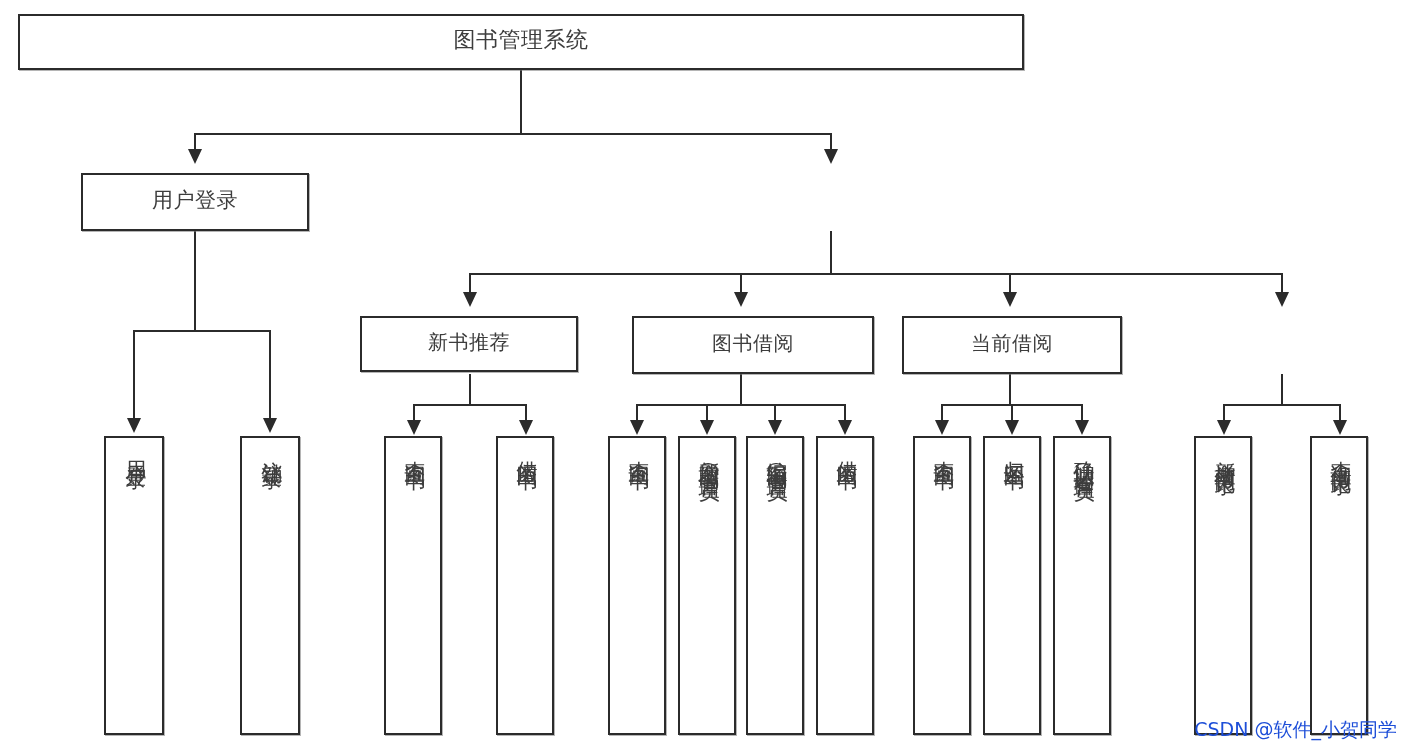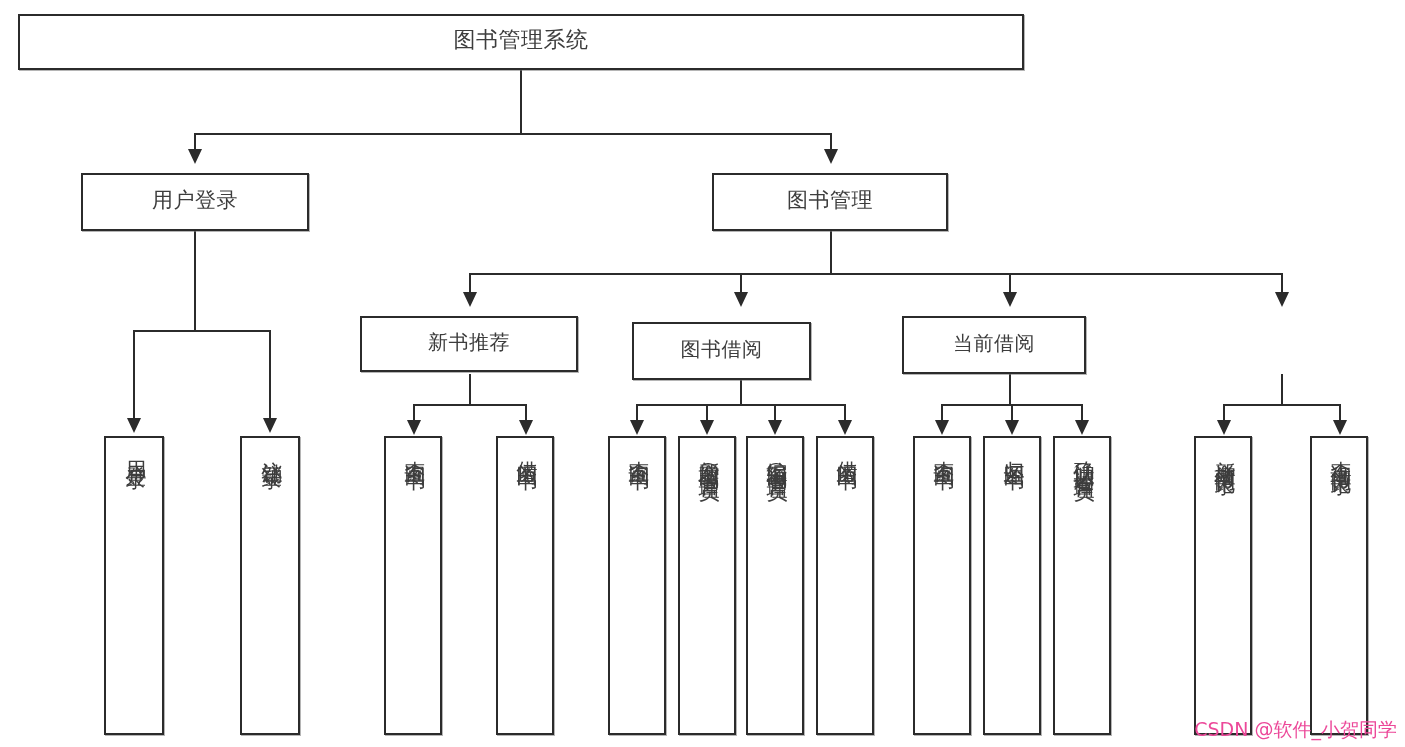--- a/index.html
+++ b/index.html
@@ -66,21 +66,21 @@
     border-right:7px solid transparent;
     border-top:15px solid #2b2b2b;
     z-index:2;
   }
   
   #watermark{
     position:absolute;
     right:8px;
     bottom:4px;
     font-size:19px;
-    color:#ec4899;
+    color:#1d4ed8;
     z-index:5;
     white-space:nowrap;
     font-family:"DejaVu Sans","Liberation Sans",sans-serif;
   }
 </style>
 </head>
 <body>
 
 <div id="canvas">
 
@@ -92,23 +92,20 @@
   <div class="conn h" style="left:194px; top:133px; width:637px;"></div>
   <div class="conn v" style="left:194px; top:133px; height:18px;"></div>
   <div class="arrow" style="left:188px; top:149px;"></div>
   <div class="conn v" style="left:830px; top:133px; height:18px;"></div>
   <div class="arrow" style="left:824px; top:149px;"></div>
 
   <div class="node h1" style="left:81px; top:173px; width:228px; height:58px;">
     <span class="lbl">用户登录</span>
   </div>
 
-  <div class="node h1" style="left:712px; top:173px; width:236px; height:58px;">
-    <span class="lbl">图书管理</span>
-  </div>
 
   <div class="conn v" style="left:194px; top:231px; height:100px;"></div>
   <div class="conn h" style="left:133px; top:330px; width:137px;"></div>
   <div class="conn v" style="left:133px; top:330px; height:88px;"></div>
   <div class="arrow" style="left:127px; top:418px;"></div>
   <div class="conn v" style="left:269px; top:330px; height:88px;"></div>
   <div class="arrow" style="left:263px; top:418px;"></div>
 
   <div class="conn v" style="left:830px; top:231px; height:44px;"></div>
   <div class="conn h" style="left:469px; top:273px; width:812px;"></div>
@@ -117,24 +114,24 @@
   <div class="conn v" style="left:740px; top:273px; height:20px;"></div>
   <div class="arrow" style="left:734px; top:292px;"></div>
   <div class="conn v" style="left:1009px; top:273px; height:20px;"></div>
   <div class="arrow" style="left:1003px; top:292px;"></div>
   <div class="conn v" style="left:1281px; top:273px; height:20px;"></div>
   <div class="arrow" style="left:1275px; top:292px;"></div>
 
   <div class="node h2" style="left:360px; top:316px; width:218px; height:56px;">
     <span class="lbl">新书推荐</span>
   </div>
-  <div class="node h2" style="left:632px; top:316px; width:179px; height:58px;margin-top:6px;">
+  <div class="node h2" style="left:632px; top:316px; width:242px; height:58px;">
     <span class="lbl">图书借阅</span>
   </div>
-  <div class="node h2" style="left:902px; top:316px; width:184px; height:58px;">
+  <div class="node h2" style="left:902px; top:316px; width:220px; height:58px;">
     <span class="lbl">当前借阅</span>
   </div>
 
   <div class="conn v" style="left:469px; top:374px; height:32px;"></div>
   <div class="conn h" style="left:413px; top:404px; width:112px;"></div>
   <div class="conn v" style="left:413px; top:404px; height:18px;"></div>
   <div class="arrow" style="left:407px; top:420px;"></div>
   <div class="conn v" style="left:525px; top:404px; height:18px;"></div>
   <div class="arrow" style="left:519px; top:420px;"></div>
 

